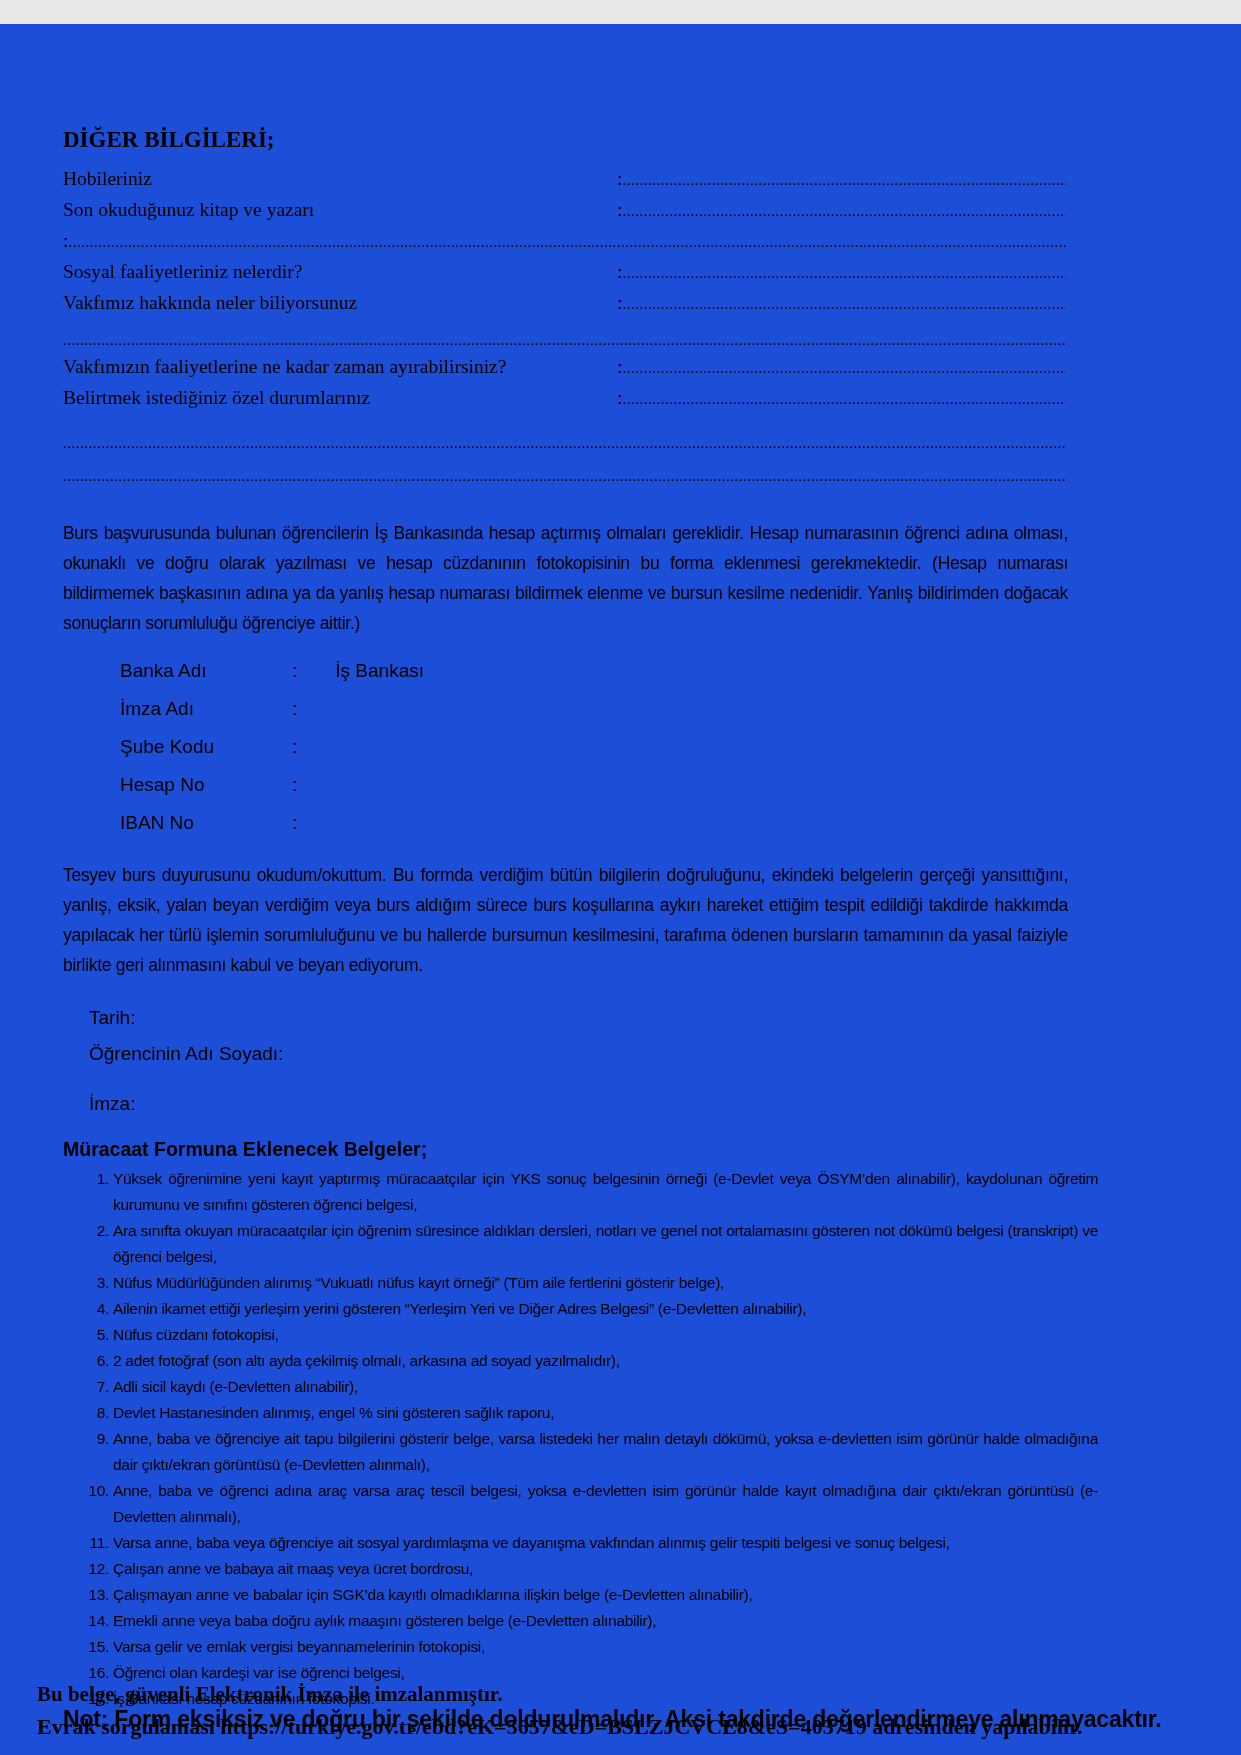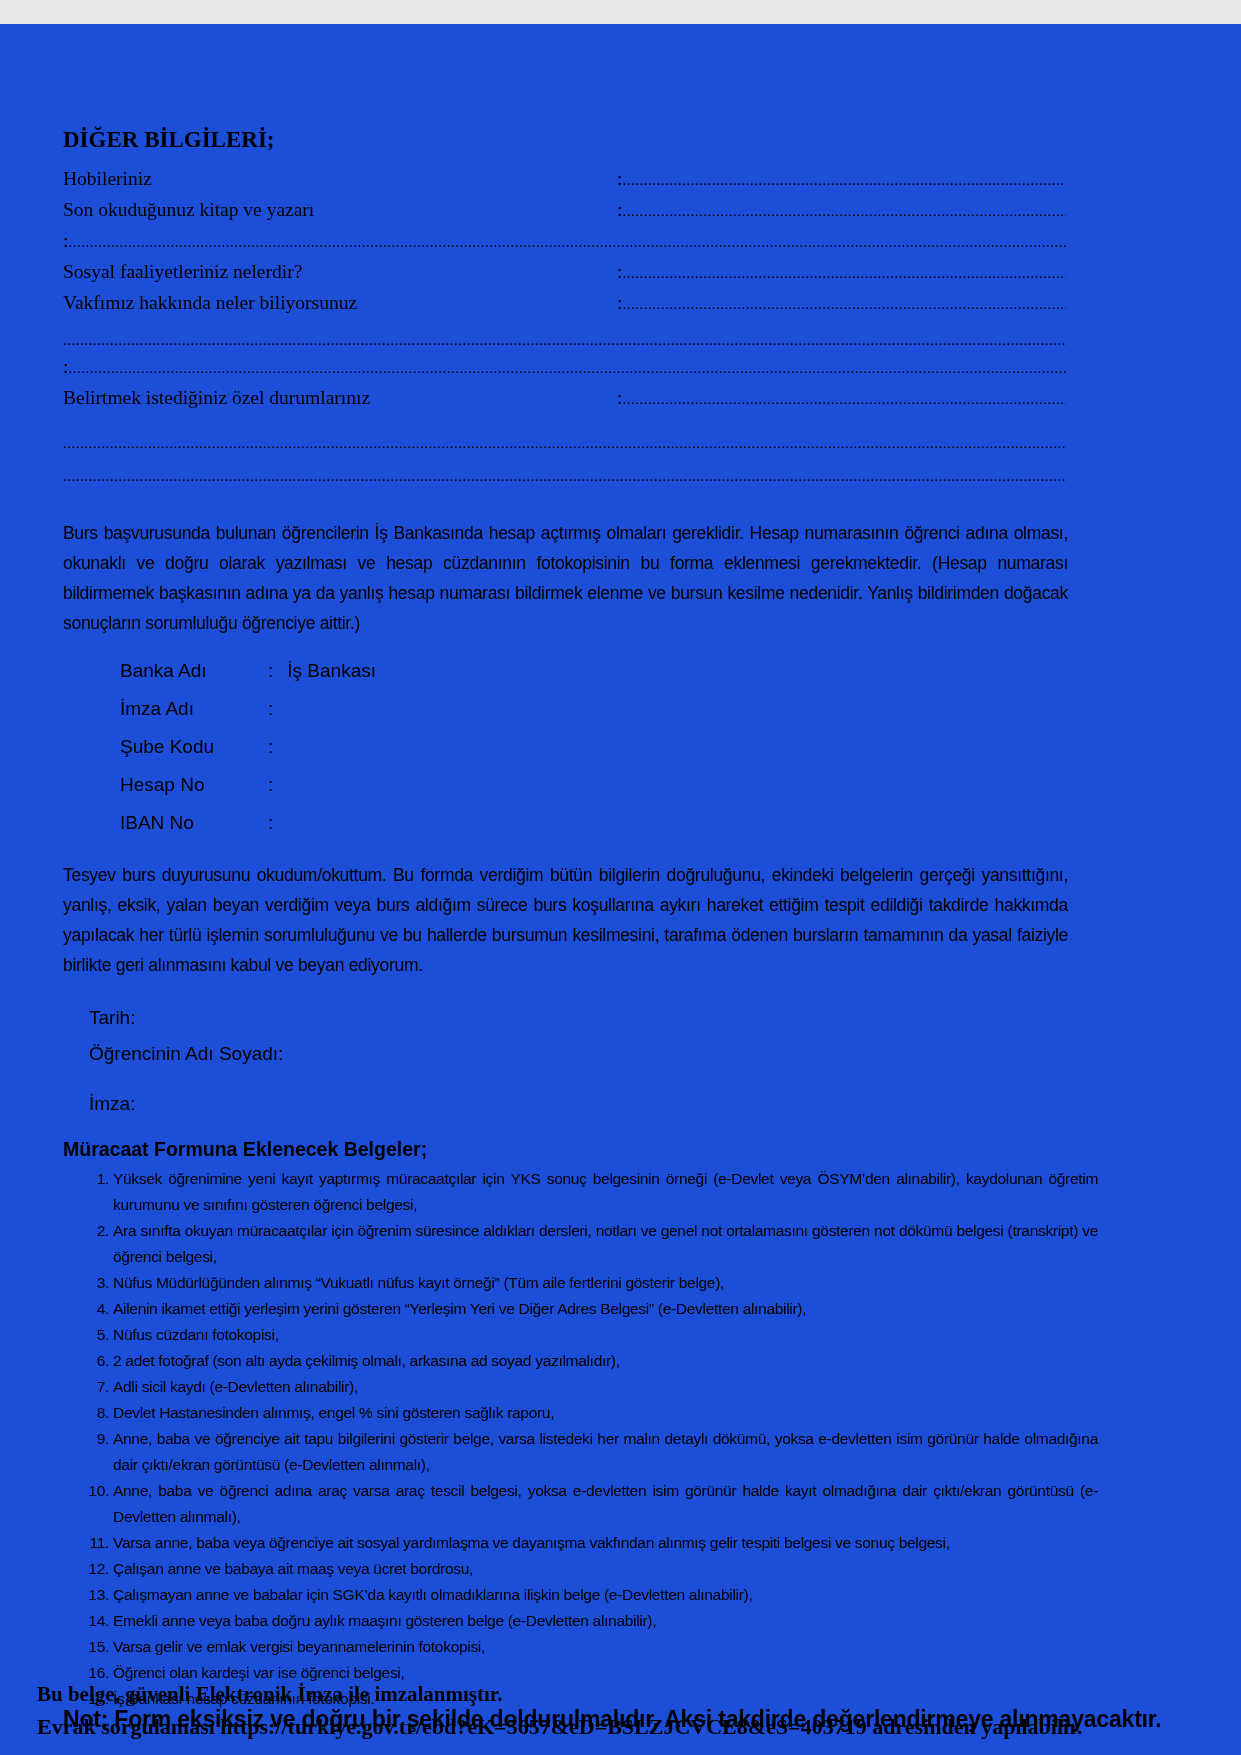--- a/index.html
+++ b/index.html
@@ -34,21 +34,21 @@
     width:1005px;margin:0;
     font-family:"Liberation Sans", sans-serif;
     font-size:17.5px;line-height:30px;letter-spacing:-0.3px;
     text-align:justify;
   }
   .para.p1{margin-top:26px;}
   .para.p2{margin-top:10px;}
 
   
   .bank{margin-top:22px;font-family:"Liberation Sans", sans-serif;font-size:19px;}
-  .bank-row{display:flex;align-items:baseline;height:38px;padding-left:57px;}
+  .bank-row{display:flex;align-items:baseline;height:38px;padding-left:57px;gap:24px;}
   .bank-label{flex:none;width:148px;}
   .bank-colon{flex:none;}
   .bank-value{margin-left:14px;}
 
   
   .sig{font-family:"Liberation Sans", sans-serif;font-size:19px;padding-left:26px;}
   .sig-line{line-height:24px;}
   .sig-name{margin-top:12px;}
   .sig-date{margin-top:26px;}
   .sig-imza{margin-top:26px;}
@@ -115,20 +115,21 @@
       </div>
       <div class="qrow">
         <span class="qlabel">Vakfımız hakkında neler biliyorsunuz</span>
           <span class="qcolon">:</span>
           <span class="dots">................................................................................................................................................................................................................................................................................................................................................................................................................</span>
       </div>
 
       <div class="dotline dots">....................................................................................................................................................................................................................................................................................................................................................................................................................................................................................................................</div>
 
       <div class="qrow">
+        <span class="qlabel">Vakfımızın faaliyetlerine ne kadar zaman ayırabilirsiniz?</span>
           <span class="qcolon">:</span>
           <span class="dots">................................................................................................................................................................................................................................................................................................................................................................................................................</span>
       </div>
       <div class="qrow">
         <span class="qlabel">Belirtmek istediğiniz özel durumlarınız</span>
           <span class="qcolon">:</span>
           <span class="dots">................................................................................................................................................................................................................................................................................................................................................................................................................</span>
       </div>
 
       <div class="dotline gap dots">....................................................................................................................................................................................................................................................................................................................................................................................................................................................................................................................</div>

